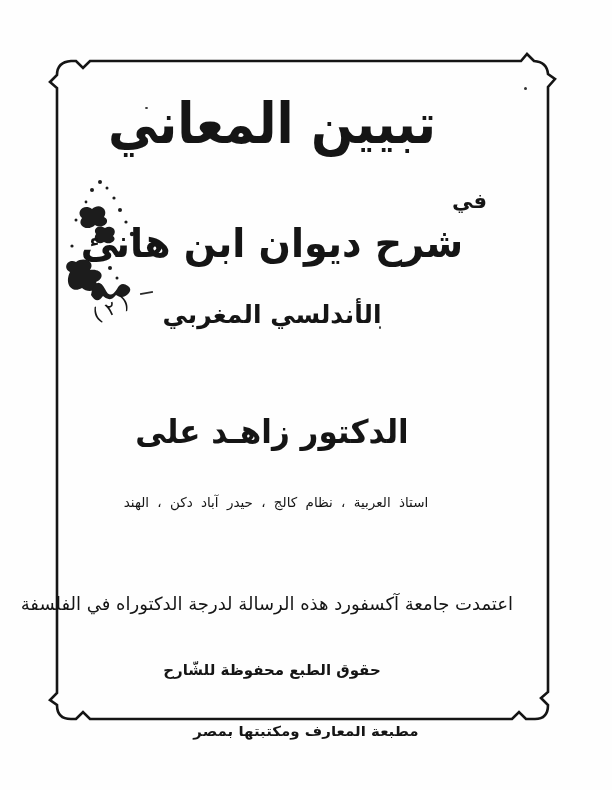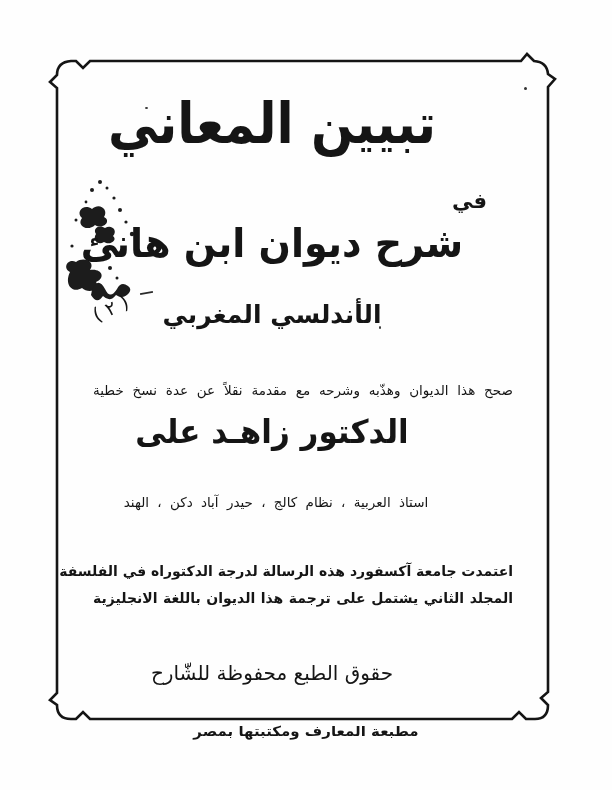--- a/index.html
+++ b/index.html
@@ -77,32 +77,33 @@
   }
   .position {
     top: 433px;
     font-size: 13.5px;
     word-spacing: 4px;
     white-space: nowrap;
     padding-left: 8px;
   }
   .thesis-1, .thesis-2 {
     left: 36px; width: 420px;
-    font-size: 14px;
-    font-weight: bold;
+    font-size: 18px;
+    font-weight: normal;
     text-align: justify;
     text-align-last: justify;
     white-space: nowrap;
+    margin-top: 30px;
   }
   .thesis-1 { top: 502px; }
   .thesis-2 { top: 529px; }
   .copyright {
     top: 600px;
-    font-size: 20px;
-    font-weight: normal;
+    font-size: 15px;
+    font-weight: bold;
   }
   .year {
     top: 624px;
     font-size: 18px;
     font-weight: bold;
     letter-spacing: 2px;
   }
   .publisher {
     position: absolute;
     left: 0; top: 722px; width: 612px;
@@ -193,30 +194,28 @@
   <div class="inner">
 
     <div class="block title-main">تبيين المعاني</div>
 
     <div class="block title-conn">في</div>
 
     <div class="block title-sub">شرح ديوان ابن هانئ</div>
 
     <div class="block title-attr">الأندلسي المغربي</div>
 
-    <div class="block edition-note">صحح هذا الديوان وهذّبه وشرحه مع مقدمة نقلاً عن عدة نسخ خطية</div>
 
     <div class="block author">الدكتور زاهـد على</div>
 
 
     <div class="block position">استاذ العربية ،  نظام كالج ،  حيدر آباد دكن ،  الهند</div>
 
     <div class="block thesis-1">اعتمدت جامعة آكسفورد هذه الرسالة لدرجة الدكتوراه في الفلسفة</div>
 
-    <div class="block thesis-2">المجلد الثاني يشتمل على ترجمة هذا الديوان باللغة الانجليزية</div>
 
     <div class="block copyright">حقوق الطبع محفوظة للشّارح</div>
 
   </div>
 
   <div class="publisher">مطبعة المعارف ومكتبتها بمصر</div>
 
 </div>
 
 </body></html>

